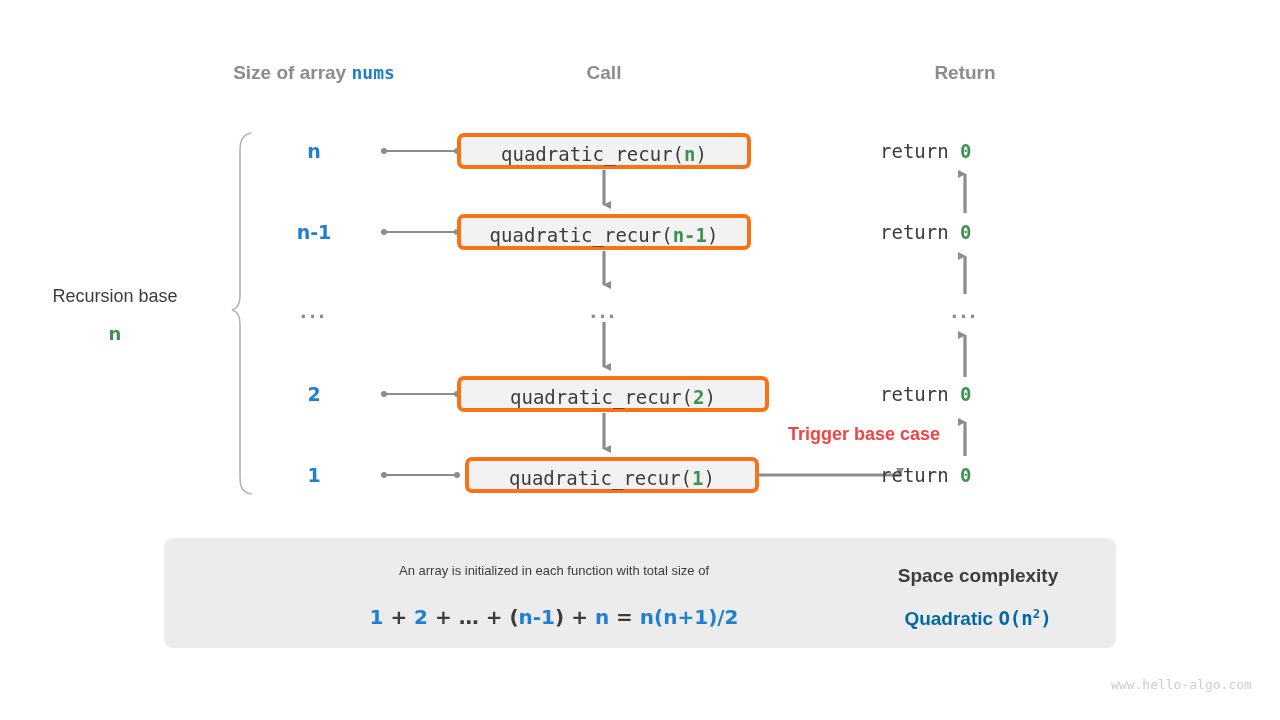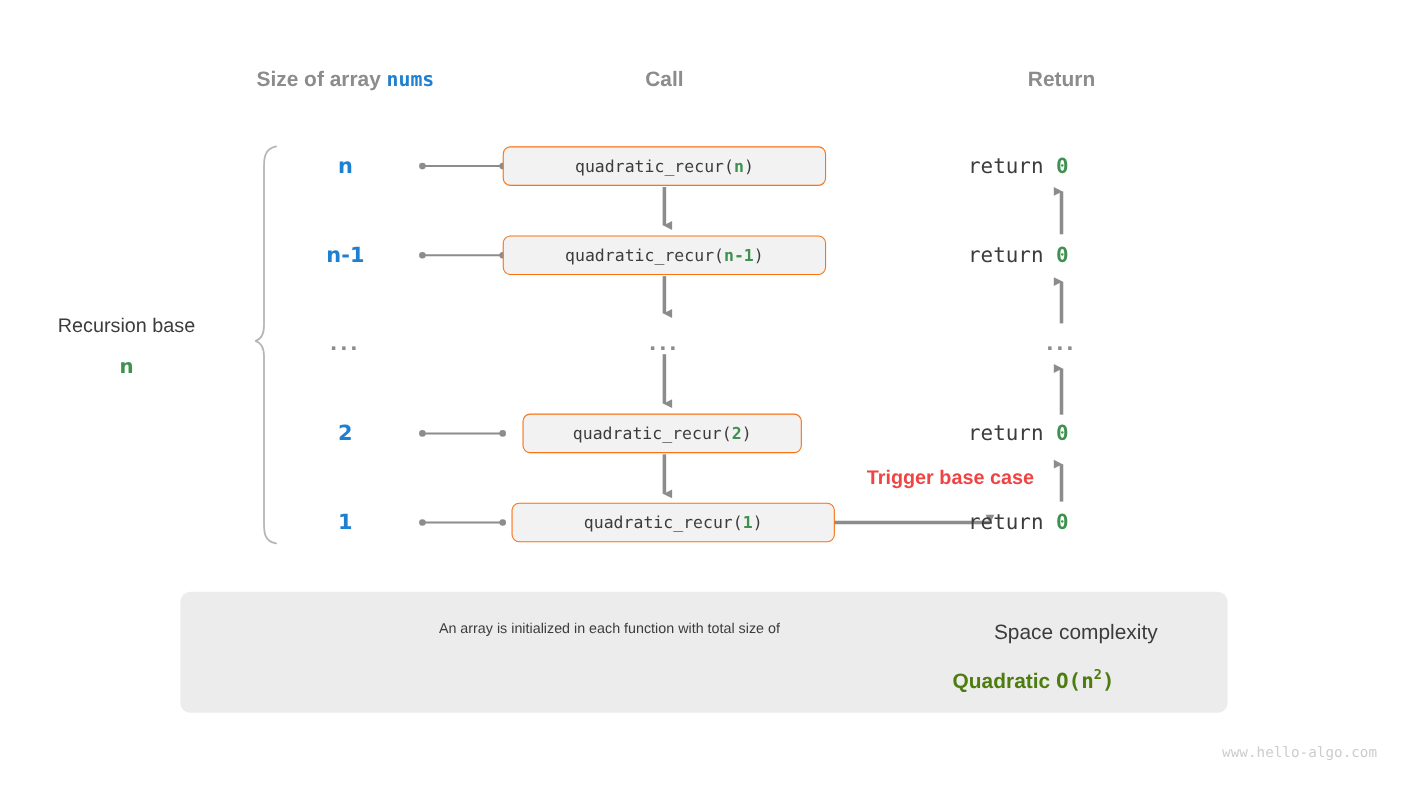--- a/index.html
+++ b/index.html
@@ -61,27 +61,27 @@
     font-weight: bold;
     color: #3f9150;
     text-align: center;
     width: 230px;
   }
 
   
   .call-box {
     box-sizing: border-box;
     background: #f2f2f2;
-    border: 1px solid #f97316;
+    border: 4px solid #f97316;
     border-radius: 7px;
     height: 36px;
     line-height: 34px;
     text-align: center;
     font-family: "DejaVu Sans Mono", "Liberation Mono", monospace;
-    font-size: 15px;
+    font-size: 19px;
     color: #3c3c3c;
     white-space: nowrap;
   }
   .call-box .arg { color: #3f9150; font-weight: bold; }
 
   
   .ret-label {
     font-family: "DejaVu Sans Mono", "Liberation Mono", monospace;
     font-size: 19px;
     color: #3c3c3c;
@@ -126,30 +126,30 @@
     font-size: 20px;
     font-weight: bold;
     color: #3c3c3c;
     text-align: center;
     white-space: nowrap;
   }
   .formula .b { color: #1f7fd0; }
   .formula .op { color: #3c3c3c; font-weight: bold; }
   .sc-title {
     font-size: 19px;
-    font-weight: normal;
+    font-weight: bold;
     color: #3c3c3c;
     text-align: center;
     white-space: nowrap;
   }
   .sc-value {
     font-size: 19px;
     font-weight: bold;
-    color: #4d7c0f;
-    text-align: left;
+    color: #0369a1;
+    text-align: center;
     white-space: nowrap;
   }
   .sc-value .bigo {
     font-family: "DejaVu Sans Mono", "Liberation Mono", monospace;
     font-size: 19px;
     font-weight: bold;
   }
   .sc-value sup { font-size: 0.65em; }
 
   
@@ -268,21 +268,21 @@
   </div>
 
   <div class="abs dots" style="left:269px; top:298px; width:90px;">...</div>
 
   <div class="abs dots" style="left:504px; top:298px; width:200px;">...</div>
 
   <div class="abs dots" style="left:880px; top:298px; width:170px;">...</div>
 
   <div class="abs size-label" style="left:269px; top:383px;">2</div>
 
-  <div class="abs call-box" style="left:475px; top:376px; width:254px;">
+  <div class="abs call-box" style="left:457px; top:376px; width:312px;">
     <span>quadratic_recur(</span><span class="arg">2</span><span>)</span>
   </div>
 
   <div class="abs ret-label" style="left:880px; top:383px;">
     <span>return </span><span class="zero">0</span>
   </div>
 
   <div class="abs annot" style="left:700px; top:424px; width:240px;">Trigger base case</div>
 
   <div class="abs size-label" style="left:269px; top:464px;">1</div>
@@ -292,20 +292,33 @@
   </div>
 
   <div class="abs ret-label" style="left:880px; top:464px;">
     <span>return </span><span class="zero">0</span>
   </div>
 
   <div class="abs summary" style="left:164px; top:538px; width:952px; height:110px;"></div>
 
   <div class="abs summary-text" style="left:164px; top:563px; width:780px;">An array is initialized in each function with total size of</div>
 
+  <div class="abs formula" style="left:164px; top:605px; width:780px;">
+    <span class="b">1</span>
+    <span class="op">+</span>
+    <span class="b">2</span>
+    <span class="op">+</span>
+    <span class="op">…</span>
+    <span class="op">+</span>
+    <span class="op">(</span><span class="b">n-1</span><span class="op">)</span>
+    <span class="op">+</span>
+    <span class="b">n</span>
+    <span class="op">=</span>
+    <span class="b">n(n+1)/2</span>
+  </div>
 
   <div class="abs sc-title" style="left:866px; top:565px; width:224px;">Space complexity</div>
 
   <div class="abs sc-value" style="left:866px; top:607px; width:224px;">
     <span>Quadratic</span>
     <span class="bigo"><span>O(n</span><sup>2</sup><span>)</span></span>
   </div>
 
   <div class="abs watermark" style="left:1068px; top:677px;margin-left:43px;">www.hello-algo.com</div>
 

